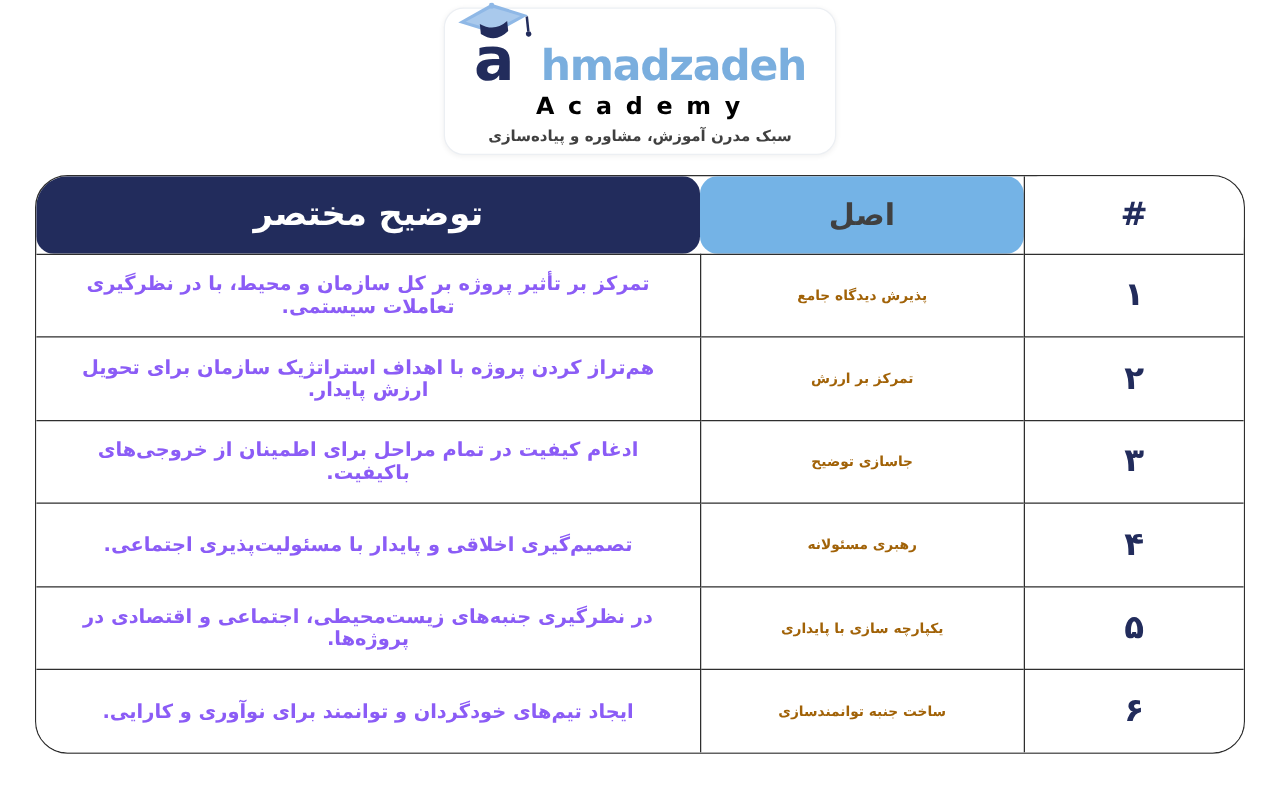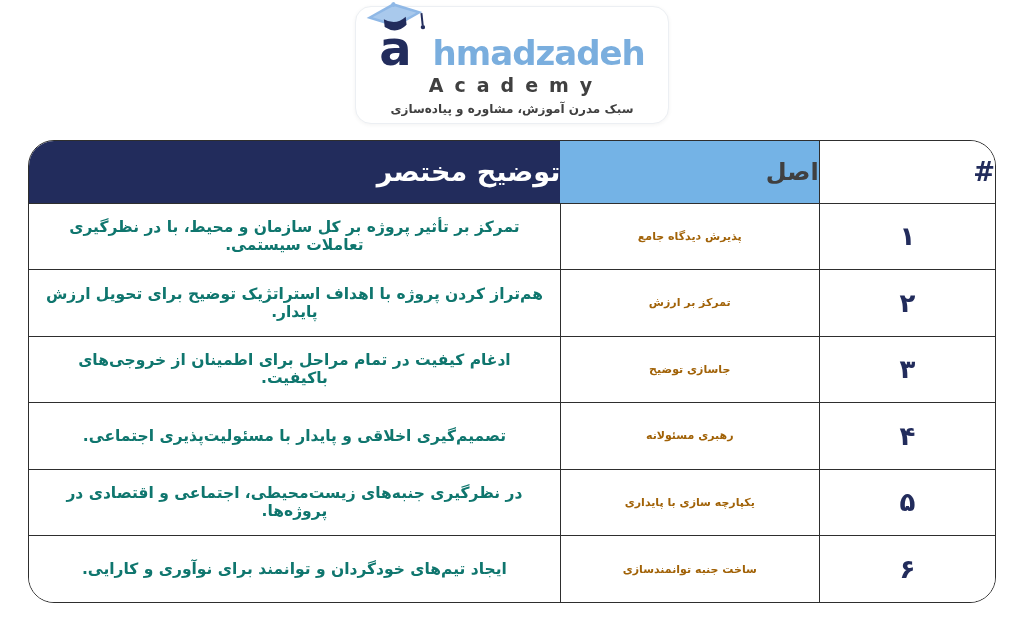--- a/index.html
+++ b/index.html
@@ -33,21 +33,21 @@
     font-size: 34px; font-weight: bold; color: #7aaede;
     letter-spacing: -1px;
     margin-left: 22px;
   }
   .cap-icon {
     position: absolute; top: -22px; left: -14px;
     width: 60px; height: 36px;
     transform: rotate(-6deg);
   }
   .academy-line {
-    font-size: 19px; font-weight: bold; color: #404040;
+    font-size: 19px; font-weight: bold; color: #000000;
     letter-spacing: 11px; margin-top: 2px; margin-left: 8px;
     white-space: nowrap;
   }
   .tagline {
     direction: rtl;
     font-size: 12px; font-weight: bold; color: #404040;
     margin-top: 6px; white-space: nowrap;
   }
 
   
@@ -62,21 +62,21 @@
   }
   table.principles {
     width: 100%;
     border-collapse: collapse;
     table-layout: fixed;
   }
   col.c-num       { width: 18.2%; }
   col.c-principle { width: 26.8%; }
   col.c-desc      { width: 55.0%; }
 
-  thead th { height: 62px; text-align: right; vertical-align: middle; }
+  thead th { height: 62px; text-align: center; vertical-align: middle; border-radius: 14px; }
   th.h-num {
     background: #ffffff; color: #222c5c;
     font-size: 26px; font-weight: bold;
     border-left: 1.2px solid #2e2e2e;
   }
   th.h-principle {
     background: #74b3e6; color: #404040;
     font-size: 24px; font-weight: bold; margin-top: 12px;
   }
   th.h-desc {
@@ -93,21 +93,21 @@
   }
   td.b-num {
     color: #222c5c; font-size: 26px; font-weight: bold;
     border-left: 1.2px solid #2e2e2e;
   }
   td.b-principle {
     color: #a16207; font-size: 11px; font-weight: bold;
     border-left: 1.2px solid #2e2e2e;
   }
   td.b-desc {
-    color: #0f766e; font-size: 15.5px; font-weight: bold; text-align: center;
+    color: #8b5cf6; font-size: 15.5px; font-weight: bold; text-align: center;
   }
 </style>
 </head>
 <body>
 
 <div class="logo-card">
   <div class="wordmark">
     <svg class="cap-icon" viewBox="0 0 60 36" xmlns="http://www.w3.org/2000/svg">
       <polygon points="30,1 58,13 30,25 2,13" fill="#8fb8e6"></polygon>
       <polygon points="30,4 52,13 30,22 8,13" fill="#a9c9ec"></polygon>
@@ -138,21 +138,21 @@
     </thead>
     <tbody>
       <tr>
         <td class="b-num">۱</td>
         <td class="b-principle">پذیرش دیدگاه جامع</td>
         <td class="b-desc">تمرکز بر تأثیر پروژه بر کل سازمان و محیط، با در نظرگیری تعاملات سیستمی.</td>
       </tr>
       <tr>
         <td class="b-num">۲</td>
         <td class="b-principle">تمرکز بر ارزش</td>
-        <td class="b-desc">هم‌تراز کردن پروژه با اهداف استراتژیک توضیح برای تحویل ارزش پایدار.</td>
+        <td class="b-desc">هم‌تراز کردن پروژه با اهداف استراتژیک سازمان برای تحویل ارزش پایدار.</td>
       </tr>
       <tr>
         <td class="b-num">۳</td>
         <td class="b-principle">جاسازی توضیح</td>
         <td class="b-desc">ادغام کیفیت در تمام مراحل برای اطمینان از خروجی‌های باکیفیت.</td>
       </tr>
       <tr>
         <td class="b-num">۴</td>
         <td class="b-principle">رهبری مسئولانه</td>
         <td class="b-desc">تصمیم‌گیری اخلاقی و پایدار با مسئولیت‌پذیری اجتماعی.</td>

